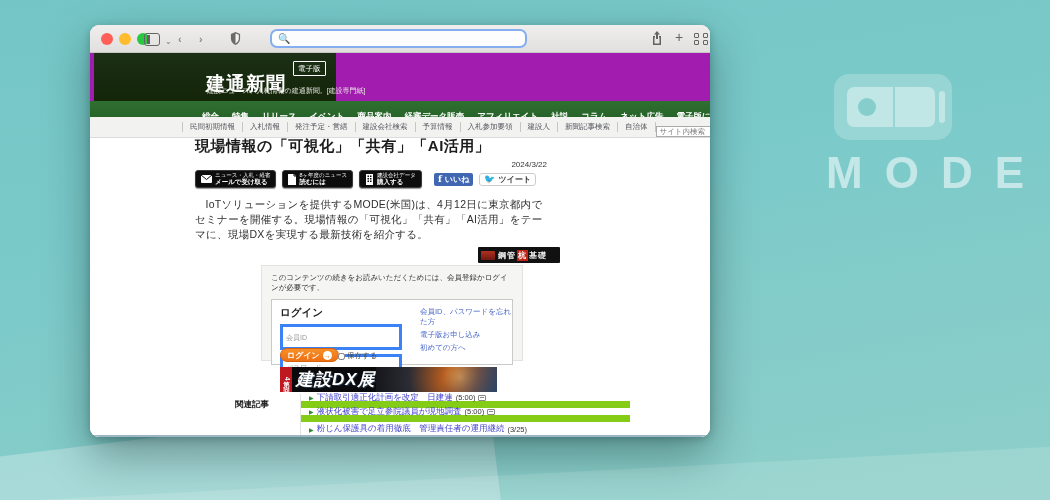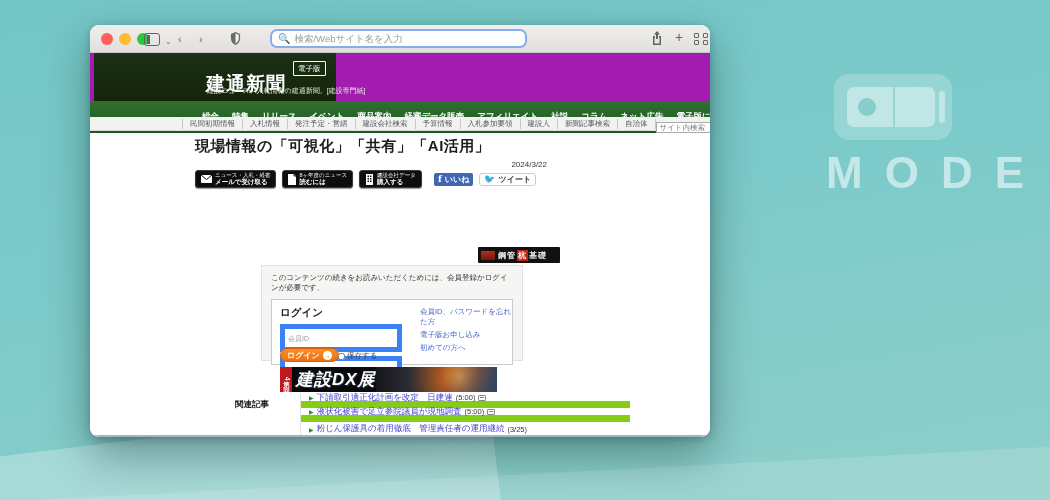--- a/index.html
+++ b/index.html
@@ -70,21 +70,21 @@
                font-weight:700; font-size:19px; letter-spacing:1px; line-height:1; }
   .logo-badge { color:#fff; border:1px solid #fff; font-size:7.5px; padding:1.5px 4px;
                 border-radius:1px; margin-bottom:17px; }
   .tagline { position:absolute; left:117px; top:33px; color:#e8e8e2; font-size:7px; }
 
   .nav1 { position:absolute; top:48px; left:0; right:0; height:32px;
           background:linear-gradient(#2f7030,#1f5722); display:flex; align-items:center;
           padding-left:112px; gap:13px; }
   .nav1 a { color:#fff; font-size:8.5px; font-weight:700; text-decoration:none; white-space:nowrap; }
 
-  .nav2 { position:absolute; top:64px; left:0; right:0; height:14px; background:#f2f2f0;
+  .nav2 { position:absolute; top:64px; left:0; right:0; height:21px; background:#f2f2f0;
           border-bottom:1px solid #dcdcda; display:flex; align-items:center;
           padding-left:92px; }
   .nav2 a { color:#54565e; font-size:7.5px; text-decoration:none; white-space:nowrap; padding:0 7px;
             border-right:1px solid #c6c6c4; }
   .nav2 a:first-child { border-left:1px solid #c6c6c4; }
   .nav2-search { margin-left:auto; margin-right:8px; display:flex; align-items:center; gap:2px; }
   .nav2-search input { width:78px; height:11px; border:1px solid #aaa; font-size:7.5px; padding:0 3px;margin-top:8px; }
 
   .headline { position:absolute; left:105px; top:84px; width:370px; font-size:15px;
               font-weight:700; color:#1c1c1c; letter-spacing:.5px; }
@@ -115,21 +115,21 @@
   .mini-ad .adtxt { color:#eee; font-size:8px; font-weight:700; letter-spacing:1px; display:flex; }
   .mini-ad .hot { background:#c02418; color:#fff; padding:0 1px; margin:0 1px; }
 
   .login-outer { position:absolute; left:171px; top:212px; width:262px; height:96px;
                  background:#f5f5f3; border:1px solid #e2e2e0; padding:7px 9px; }
   .login-notice { font-size:7.5px; color:#333; }
   .login-box { margin-top:6px; background:#fff; border:1px solid #c9c9c7; height:66px;
                position:relative; padding:6px 8px; }
   .login-title { font-size:10.5px; font-weight:700; color:#222; }
   .login-box input[type=text], .login-box input[type=password] { display:block; width:122px;
-               height:26px; border:5px solid #3b82f6; font-size:7px; padding:9px 3px; margin-top:4px; }
+               height:26px; border:3px solid #3b82f6; font-size:7px; padding:9px 3px; margin-top:4px; }
   .login-box input::placeholder { color:#999; }
   .login-btn { position:absolute; left:8px; top:48px; background:linear-gradient(#f78f28,#ee7012);
                border:1px solid #d8620c; border-radius:9px; color:#fff; font-size:8px;
                font-weight:700; height:14px; display:flex; align-items:center; gap:3px; padding:0 6px; }
   .login-btn .arr { background:#fff; color:#ee7012; width:9px; height:9px; border-radius:50%;
                font-size:7px; line-height:9px; text-align:center; }
   .save-wrap { position:absolute; left:66px; top:51px; display:flex; align-items:center; gap:2px;
                font-size:7.5px; color:#444; }
   .save-wrap input { width:7px; height:7px; }
   .login-links { position:absolute; left:148px; top:7px; display:flex; flex-direction:column; gap:3px; }
@@ -183,21 +183,20 @@
     <div class="tbicon sidebar-ic"></div>
     <div class="tbicon chev chev-dd">⌄</div>
     <div class="tbicon chev chev-back">‹</div>
     <div class="tbicon chev chev-fwd">›</div>
     <svg class="tbicon shield-ic" viewBox="0 0 12 14">
       <path d="M6 0 L11 2 V7 C11 10.5 8.8 12.8 6 14 C3.2 12.8 1 10.5 1 7 V2 Z" fill="#6a6a68"></path>
       <path d="M6 1.5 V12.4 C8 11.3 9.6 9.4 9.6 7 V2.9 Z" fill="#f4f2f0"></path>
     </svg>
     <div class="urlbar">
       <span class="mag">🔍</span>
-      <input type="text" placeholder="検索/Webサイト名を入力" style="">
     </div>
     <div class="tbicon share-ic">
       <svg width="12" height="14" viewBox="0 0 12 14">
         <path d="M6 0 L9 3.4 H7 V8 H5 V3.4 H3 Z" fill="#636361"></path>
         <path d="M2 5 H4 V6.5 H3.5 V12.5 H8.5 V6.5 H8 V5 H10 V14 H2 Z" fill="#636361"></path>
       </svg>
     </div>
     <div class="tbicon plus-ic">+</div>
     <div class="tbicon tabs-ic">
         <i></i>
@@ -283,20 +282,21 @@
       <div class="fb-btn">
         <span class="fb-f">f</span>
         <span>いいね</span>
       </div>
       <div class="tw-btn">
         <span class="tw-bird">🐦</span>
         <span>ツイート</span>
       </div>
     </div>
 
+    <p class="para">IoTソリューションを提供するMODE(米国)は、4月12日に東京都内でセミナーを開催する。現場情報の「可視化」「共有」「AI活用」をテーマに、現場DXを実現する最新技術を紹介する。</p>
 
     <div class="mini-ad">
       <span class="mark"></span>
       <span class="adtxt">
         <span>鋼管</span>
           <span class="hot">杭</span>
           <span>基礎</span>
       </span>
     </div>
 

